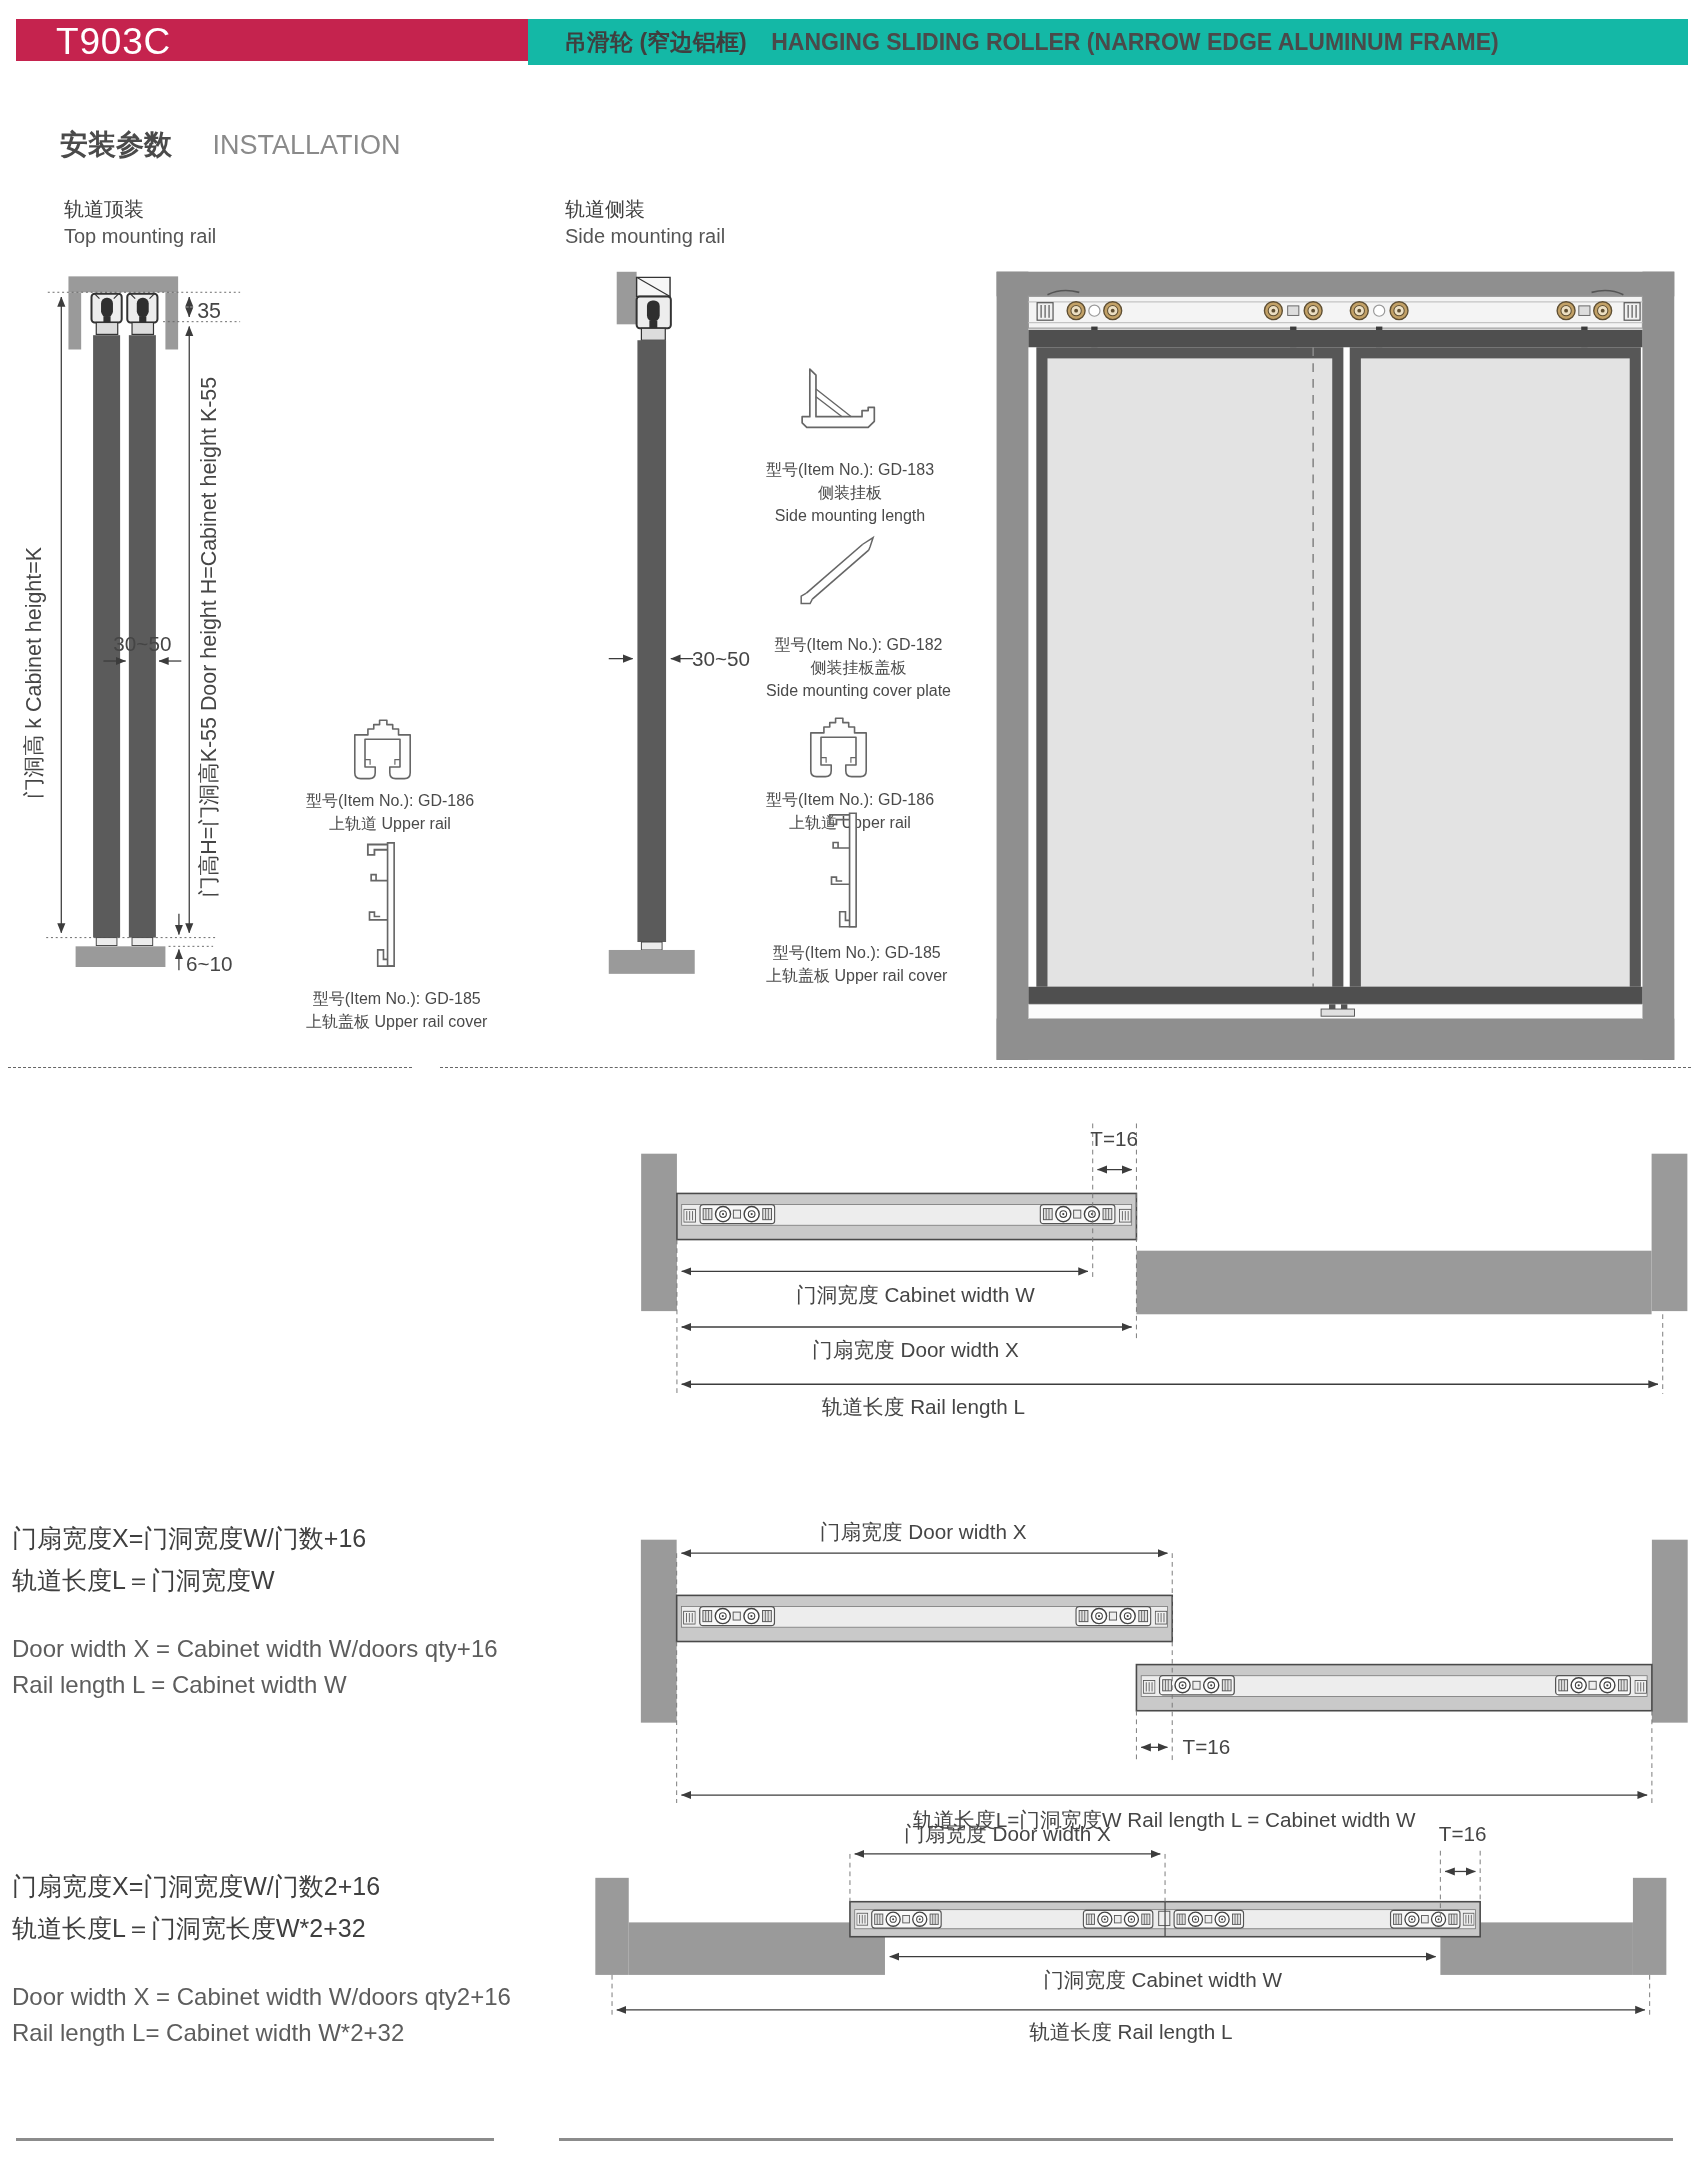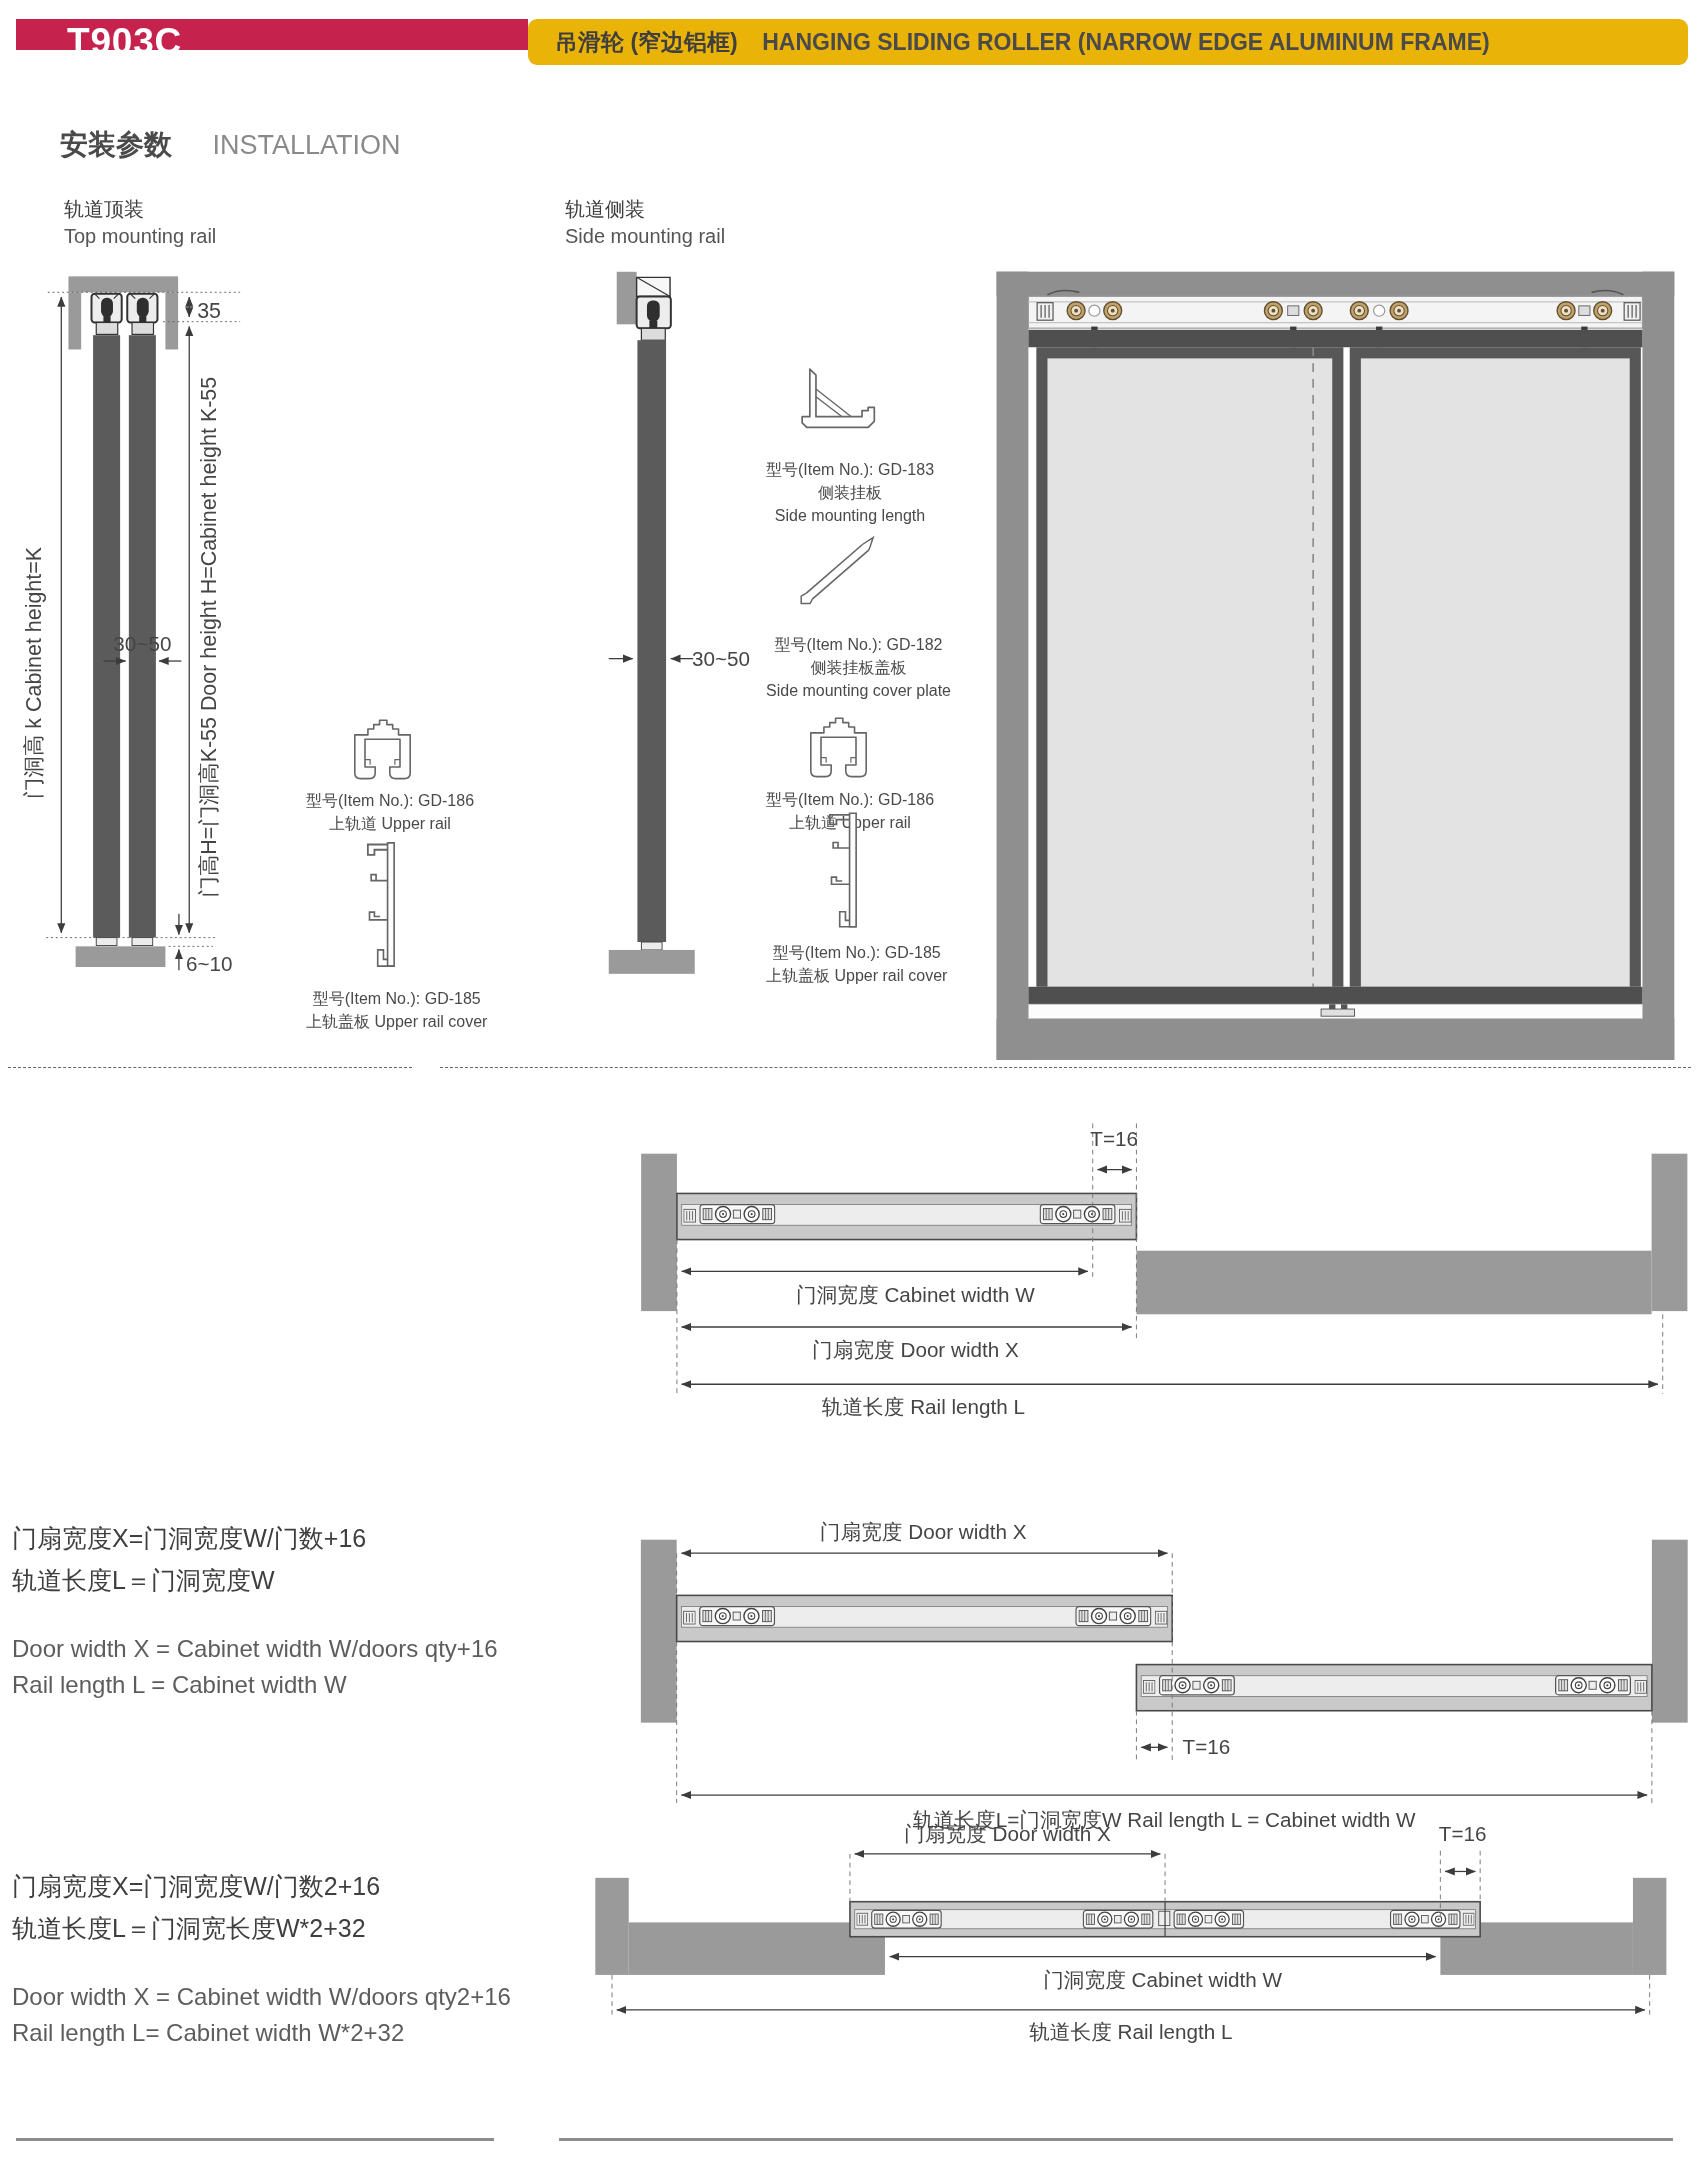--- a/index.html
+++ b/index.html
@@ -1,24 +1,24 @@
 <!DOCTYPE html>
 <html style="font-size:12.7px"><head>
 <meta charset="utf-8">
 <style>
   html,body{margin:0;padding:0;background:#fff;}
   body{font-family:"Liberation Sans",sans-serif;}
   #page{position:relative;width:1704px;height:2161px;background:#fff;overflow:hidden;}
   #page *{box-sizing:border-box;}
   .abs{position:absolute;}
   
-  .hdr-red{left:16px;top:19px;width:512px;height:31px;background:#c5234e;color:#fff;
-           font-size:37px;font-weight:bold;line-height:46px;padding-left:51px;letter-spacing:0.8px;}
-  .hdr-bar{left:528px;top:19px;width:1160px;height:46px;background:#eab308;line-height:46px;
-           padding-left:27px;white-space:nowrap;border-radius:9px;}
+  .hdr-red{left:16px;top:19px;width:512px;height:42px;background:#c5234e;color:#fff;
+           font-size:37px;font-weight:normal;line-height:46px;padding-left:40px;letter-spacing:0.8px;}
+  .hdr-bar{left:528px;top:19px;width:1160px;height:46px;background:#14b8a6;line-height:46px;
+           padding-left:36px;white-space:nowrap;}
   .hdr-bar .cn{font-size:23px;font-weight:bold;color:#3f3f3f;}
   .hdr-bar .en{font-size:23px;color:#4a4a4a;margin-left:21px;font-weight:bold;}
   
   .sec{left:60px;top:126px;white-space:nowrap;}
   .sec .cn{font-size:28px;font-weight:bold;color:#4a4a4a;}
   .sec .en{font-size:27px;color:#8a8a8a;margin-left:37px;}
   
   .collabel div{font-size:20px;color:#3f3f3f;line-height:27px;}
   .collabel .en{color:#555;}
   

